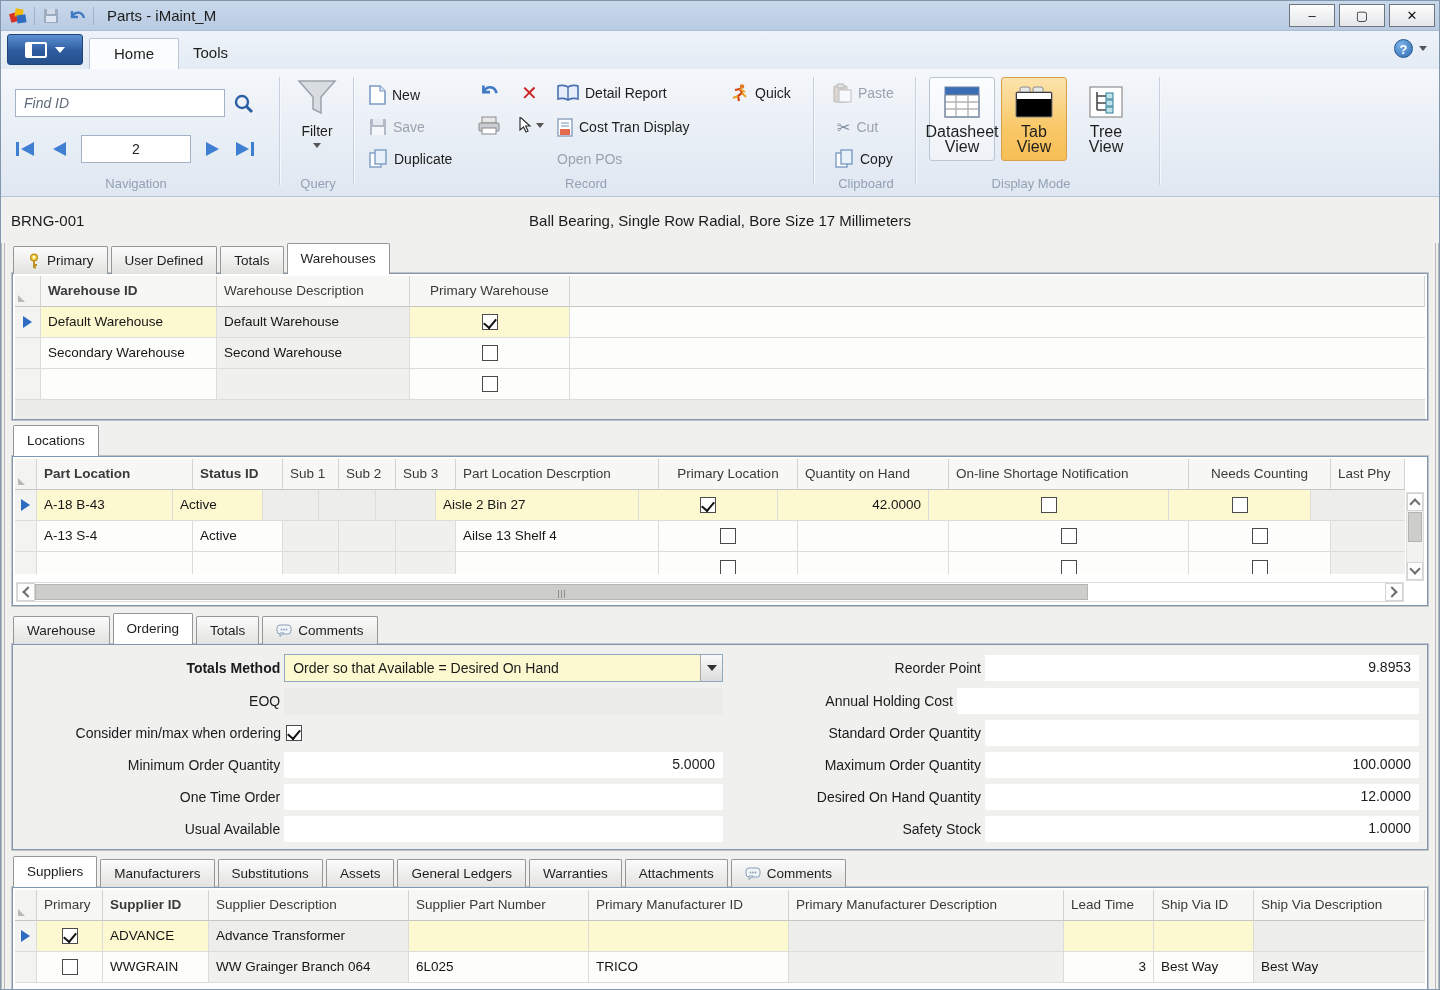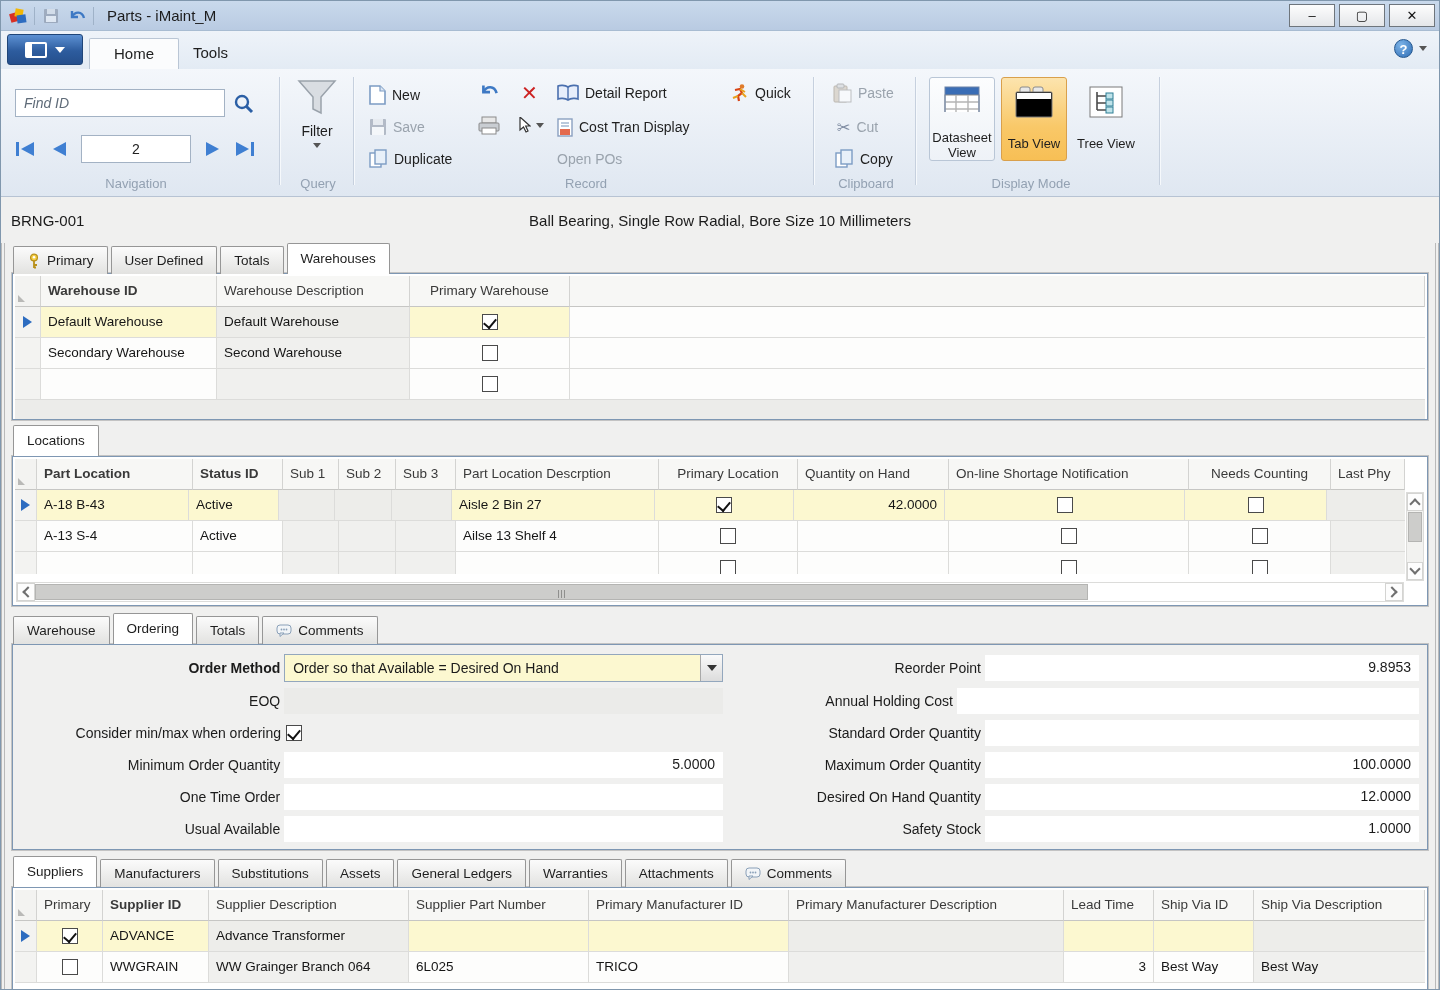--- a/index.html
+++ b/index.html
@@ -39,21 +39,21 @@
   .findbox{position:absolute;left:14px;top:20px;width:210px;height:28px;border:1px solid #a3b2c4;background:#fff;
     font-size:14px;padding:0 8px;color:#222}
   .findbox::placeholder{font-style:italic;color:#5f6b78}
   .recbox{position:absolute;left:80px;top:66px;width:110px;height:28px;border:1px solid #a3b2c4;background:#fff;
     text-align:center;font-size:14px;color:#222}
   .navarrow{position:absolute;top:68px;width:26px;height:24px;display:flex;align-items:center;justify-content:center}
   .ribbtn{position:absolute;display:flex;align-items:center;gap:6px;font-size:14px;color:#1e1e1e;height:24px}
   .ribbtn.disabled{color:#9aa3ad}
   .ribbtn .lbl{white-space:nowrap}
   .bigbtn{position:absolute;top:8px;width:66px;height:84px;display:flex;flex-direction:column;align-items:center;
-    padding-top:8px;gap:18px;font-size:13px;color:#1e1e1e;text-align:center;line-height:15px;
+    padding-top:8px;gap:6px;font-size:16px;color:#1e1e1e;text-align:center;line-height:15px;
     border:1px solid transparent;border-radius:3px}
   .bigbtn.boxed{border-color:#b9c6d6;background:linear-gradient(#fcfdfe,#eef2f7)}
   .bigbtn.orange{border-color:#d9a04c;background:linear-gradient(#fce4ae,#f9c868 60%,#f7bf55)}
   .filterbtn{position:absolute;left:286px;top:10px;width:60px;height:96px;display:flex;flex-direction:column;
     align-items:center;gap:4px;font-size:14px;color:#1e1e1e}
 
   
   .recordbar{position:absolute;left:0;top:196px;width:100%;height:46px;background:#f0f0ef}
   .rec-id{position:absolute;left:10px;top:15px;font-size:15px;color:#1b1b1b}
   .rec-desc{position:absolute;left:0;top:15px;width:100%;text-align:center;font-size:15px;color:#1b1b1b}
@@ -341,21 +341,21 @@
           <rect x="17" y="21" width="7" height="6" fill="#bfe3ea" stroke="#2e7f95"></rect>
         </svg>
       <span>Tree View</span>
     </div>
     <span class="glabel" style="left:945px;width:170px">Display Mode</span>
     <div class="gsep" style="left:1158px"></div>
   </div>
 
   <div class="recordbar">
     <span class="rec-id">BRNG-001</span>
-    <span class="rec-desc">Ball Bearing, Single Row Radial, Bore Size 10 Millimeters</span>
+    <span class="rec-desc">Ball Bearing, Single Row Radial, Bore Size 17 Millimeters</span>
   </div>
 
   <div class="content">
 
     <div class="tabs" style="top:0">
       <div class="tab">
         <svg width="14" height="16" viewBox="0 0 14 16">
             <circle cx="7" cy="4.5" r="3.4" fill="#f4cf46" stroke="#b8901a" stroke-width="1.3"></circle>
             <circle cx="7" cy="4.2" r="1.2" fill="#fff"></circle>
             <path d="M7 8 V15 M7 12 H10 M7 14.5 H9" stroke="#b8901a" stroke-width="1.8" fill="none"></path>
@@ -434,21 +434,21 @@
           <div class="cell ctr" style="width:139px">Primary Location</div>
           <div class="cell" style="width:151px">Quantity on Hand</div>
           <div class="cell" style="width:240px">On-line Shortage Notification</div>
           <div class="cell ctr" style="width:142px">Needs Counting</div>
           <div class="cell fill">Last Phy</div>
         </div>
         <div class="grow">
           <div class="cell selcol" style="width:22px">
               <span class="rowarrow"></span>
             </div>
-          <div class="cell y" style="width:152px">A-18 B-43</div>
+          <div class="cell y" style="width:136px">A-18 B-43</div>
           <div class="cell y" style="width:90px">Active</div>
           <div class="cell ro ysel" style="width:56px"></div>
           <div class="cell ro ysel" style="width:57px"></div>
           <div class="cell ro ysel" style="width:60px"></div>
           <div class="cell y" style="width:203px">Aisle 2 Bin 27</div>
           <div class="cell y ctr" style="width:139px">
               <span class="cb checked"></span>
             </div>
           <div class="cell y num" style="width:151px">42.0000</div>
           <div class="cell y ctr" style="width:240px">
@@ -540,21 +540,21 @@
             <circle cx="8" cy="5.5" r="0.9" fill="#8aa0b8"></circle>
             <circle cx="10.5" cy="5.5" r="0.9" fill="#8aa0b8"></circle>
           </svg>
         <span>Comments</span>
       </div>
     </div>
 
     <div class="panel gray" style="top:401px;height:206px">
 
       <div class="frow" style="left:0;top:9px;width:710px">
-        <span class="flabel req" style="width:268px">Order Method</span>
+        <span class="flabel req" style="width:268px">Totals Method</span>
         <div class="combo" style="width:440px;margin-left:4px">
           <span class="val">Order so that Available = Desired On Hand</span>
           <span class="dd">
               <i></i>
             </span>
         </div>
       </div>
       <div class="frow" style="left:0;top:42px;width:710px">
         <span class="flabel" style="width:268px">EOQ</span>
         <span class="ffield dim" style="width:440px;margin-left:4px"></span>

